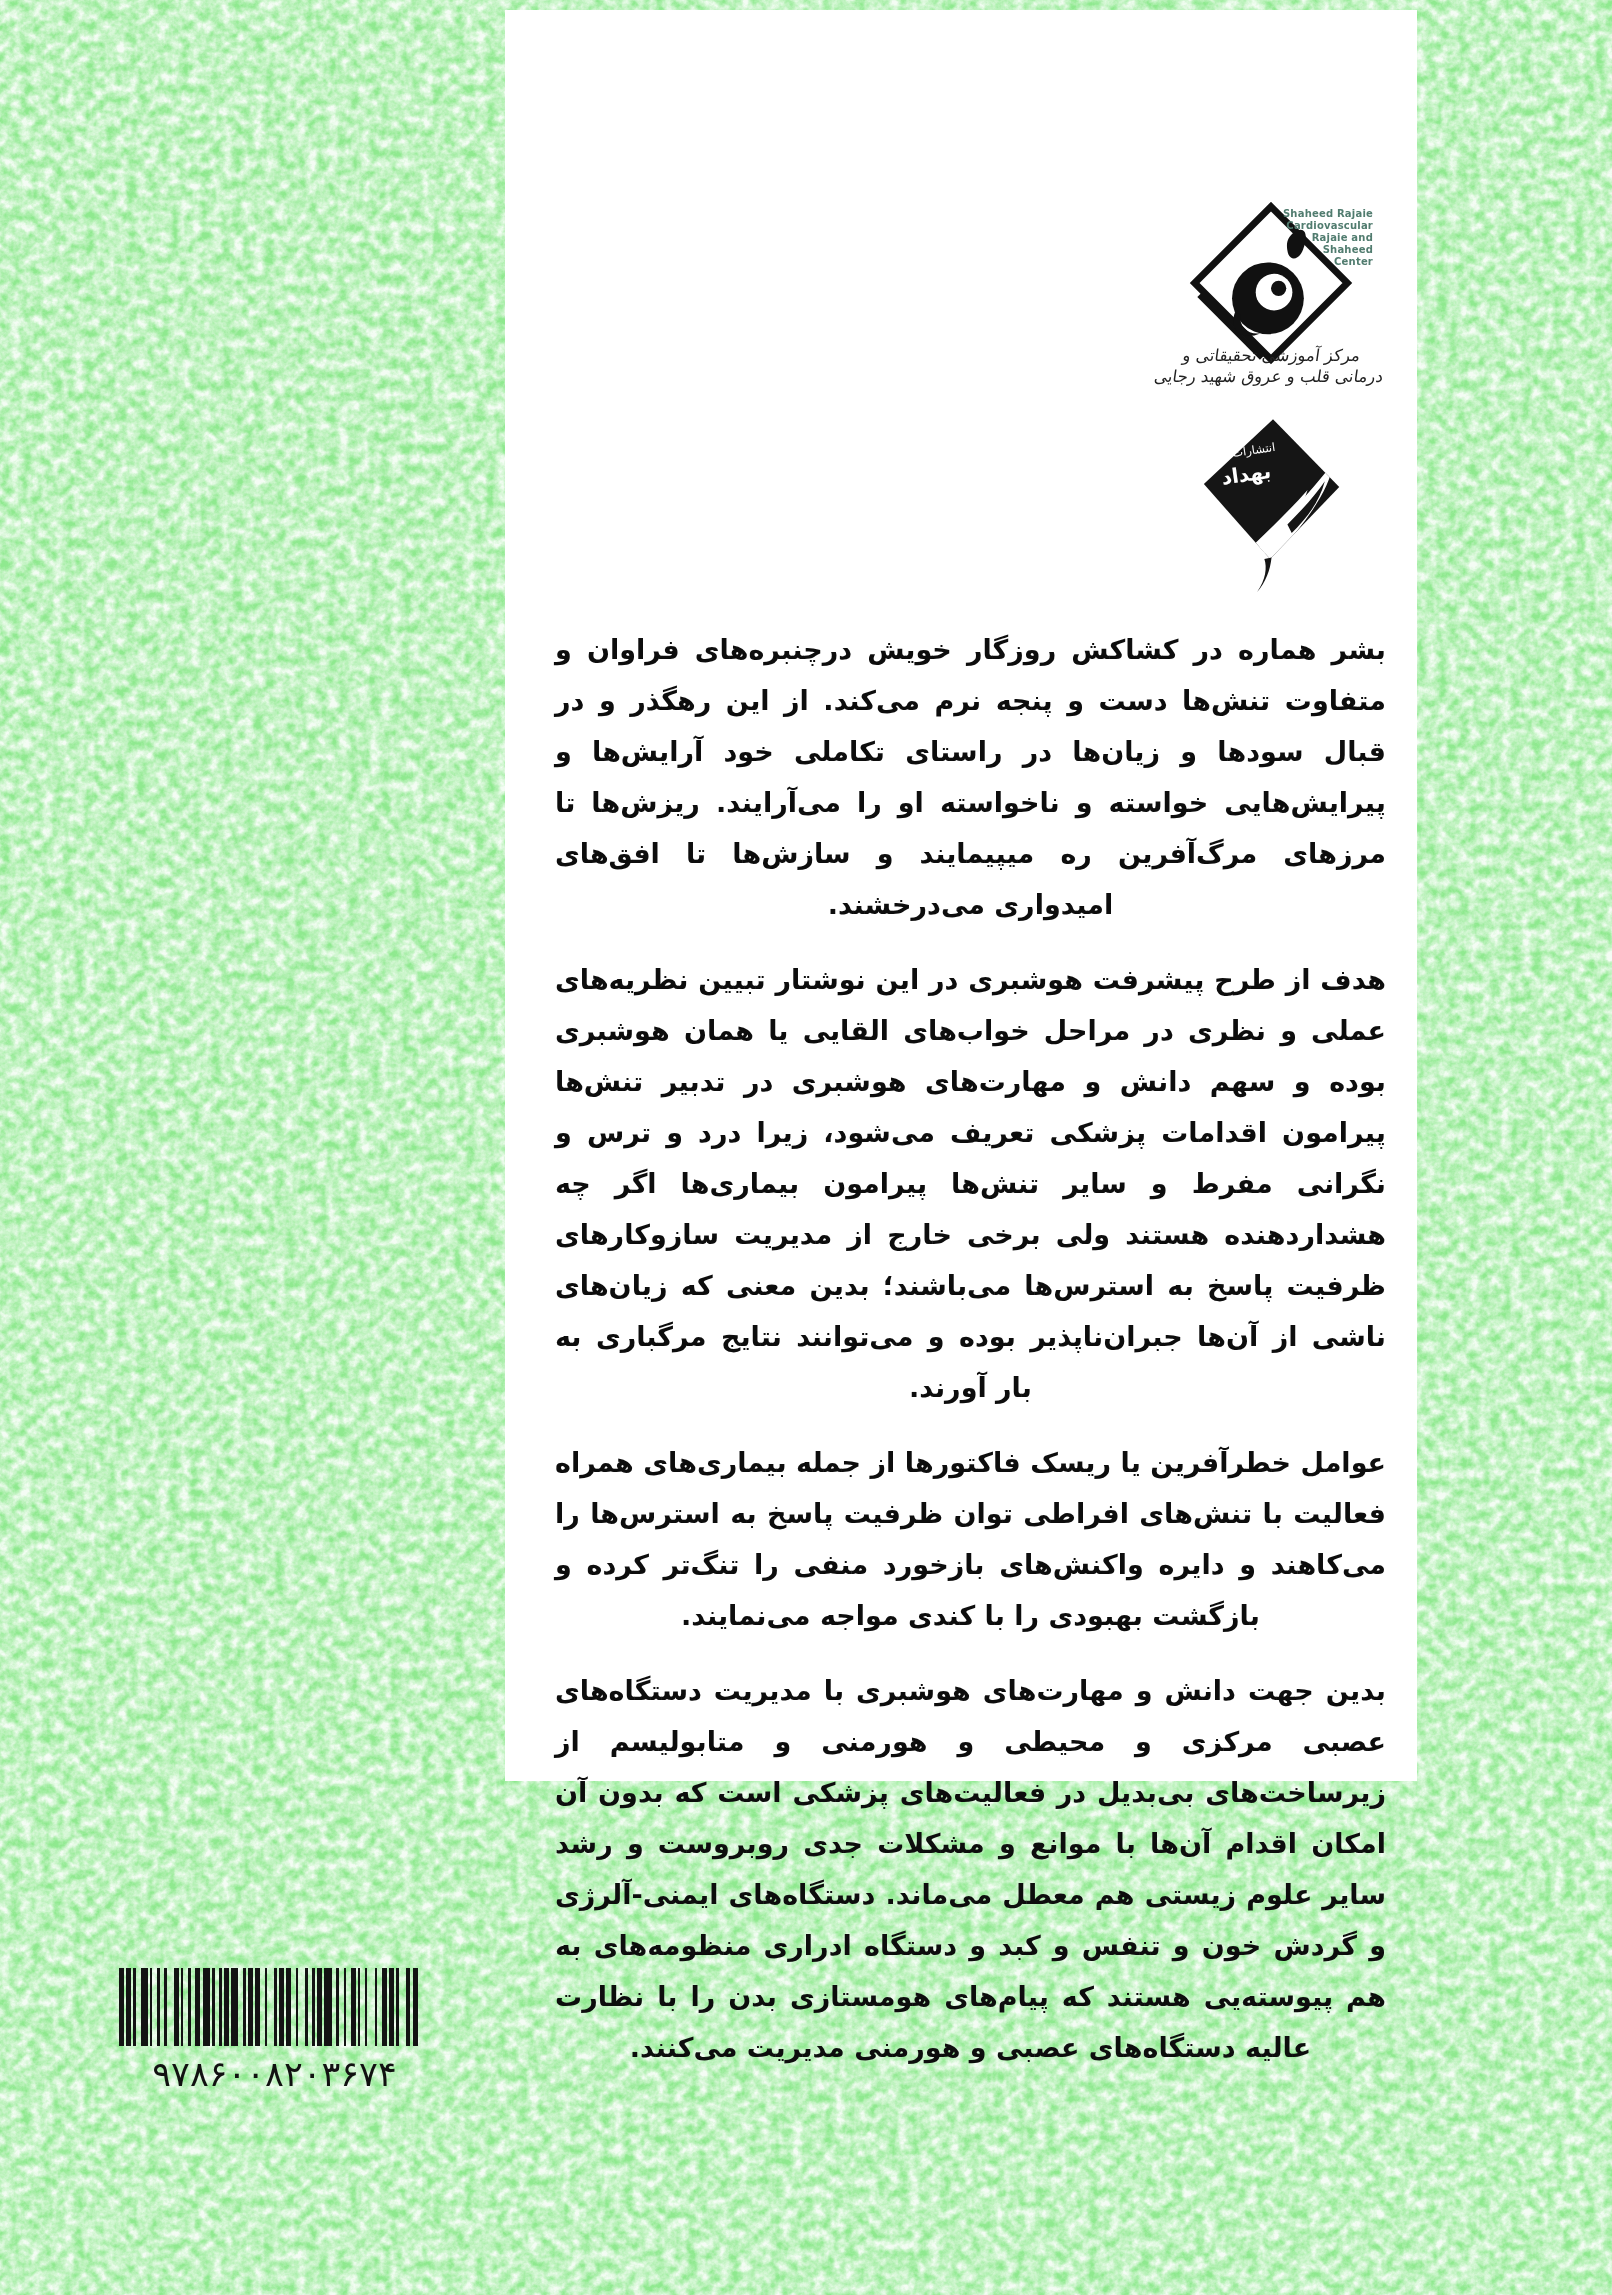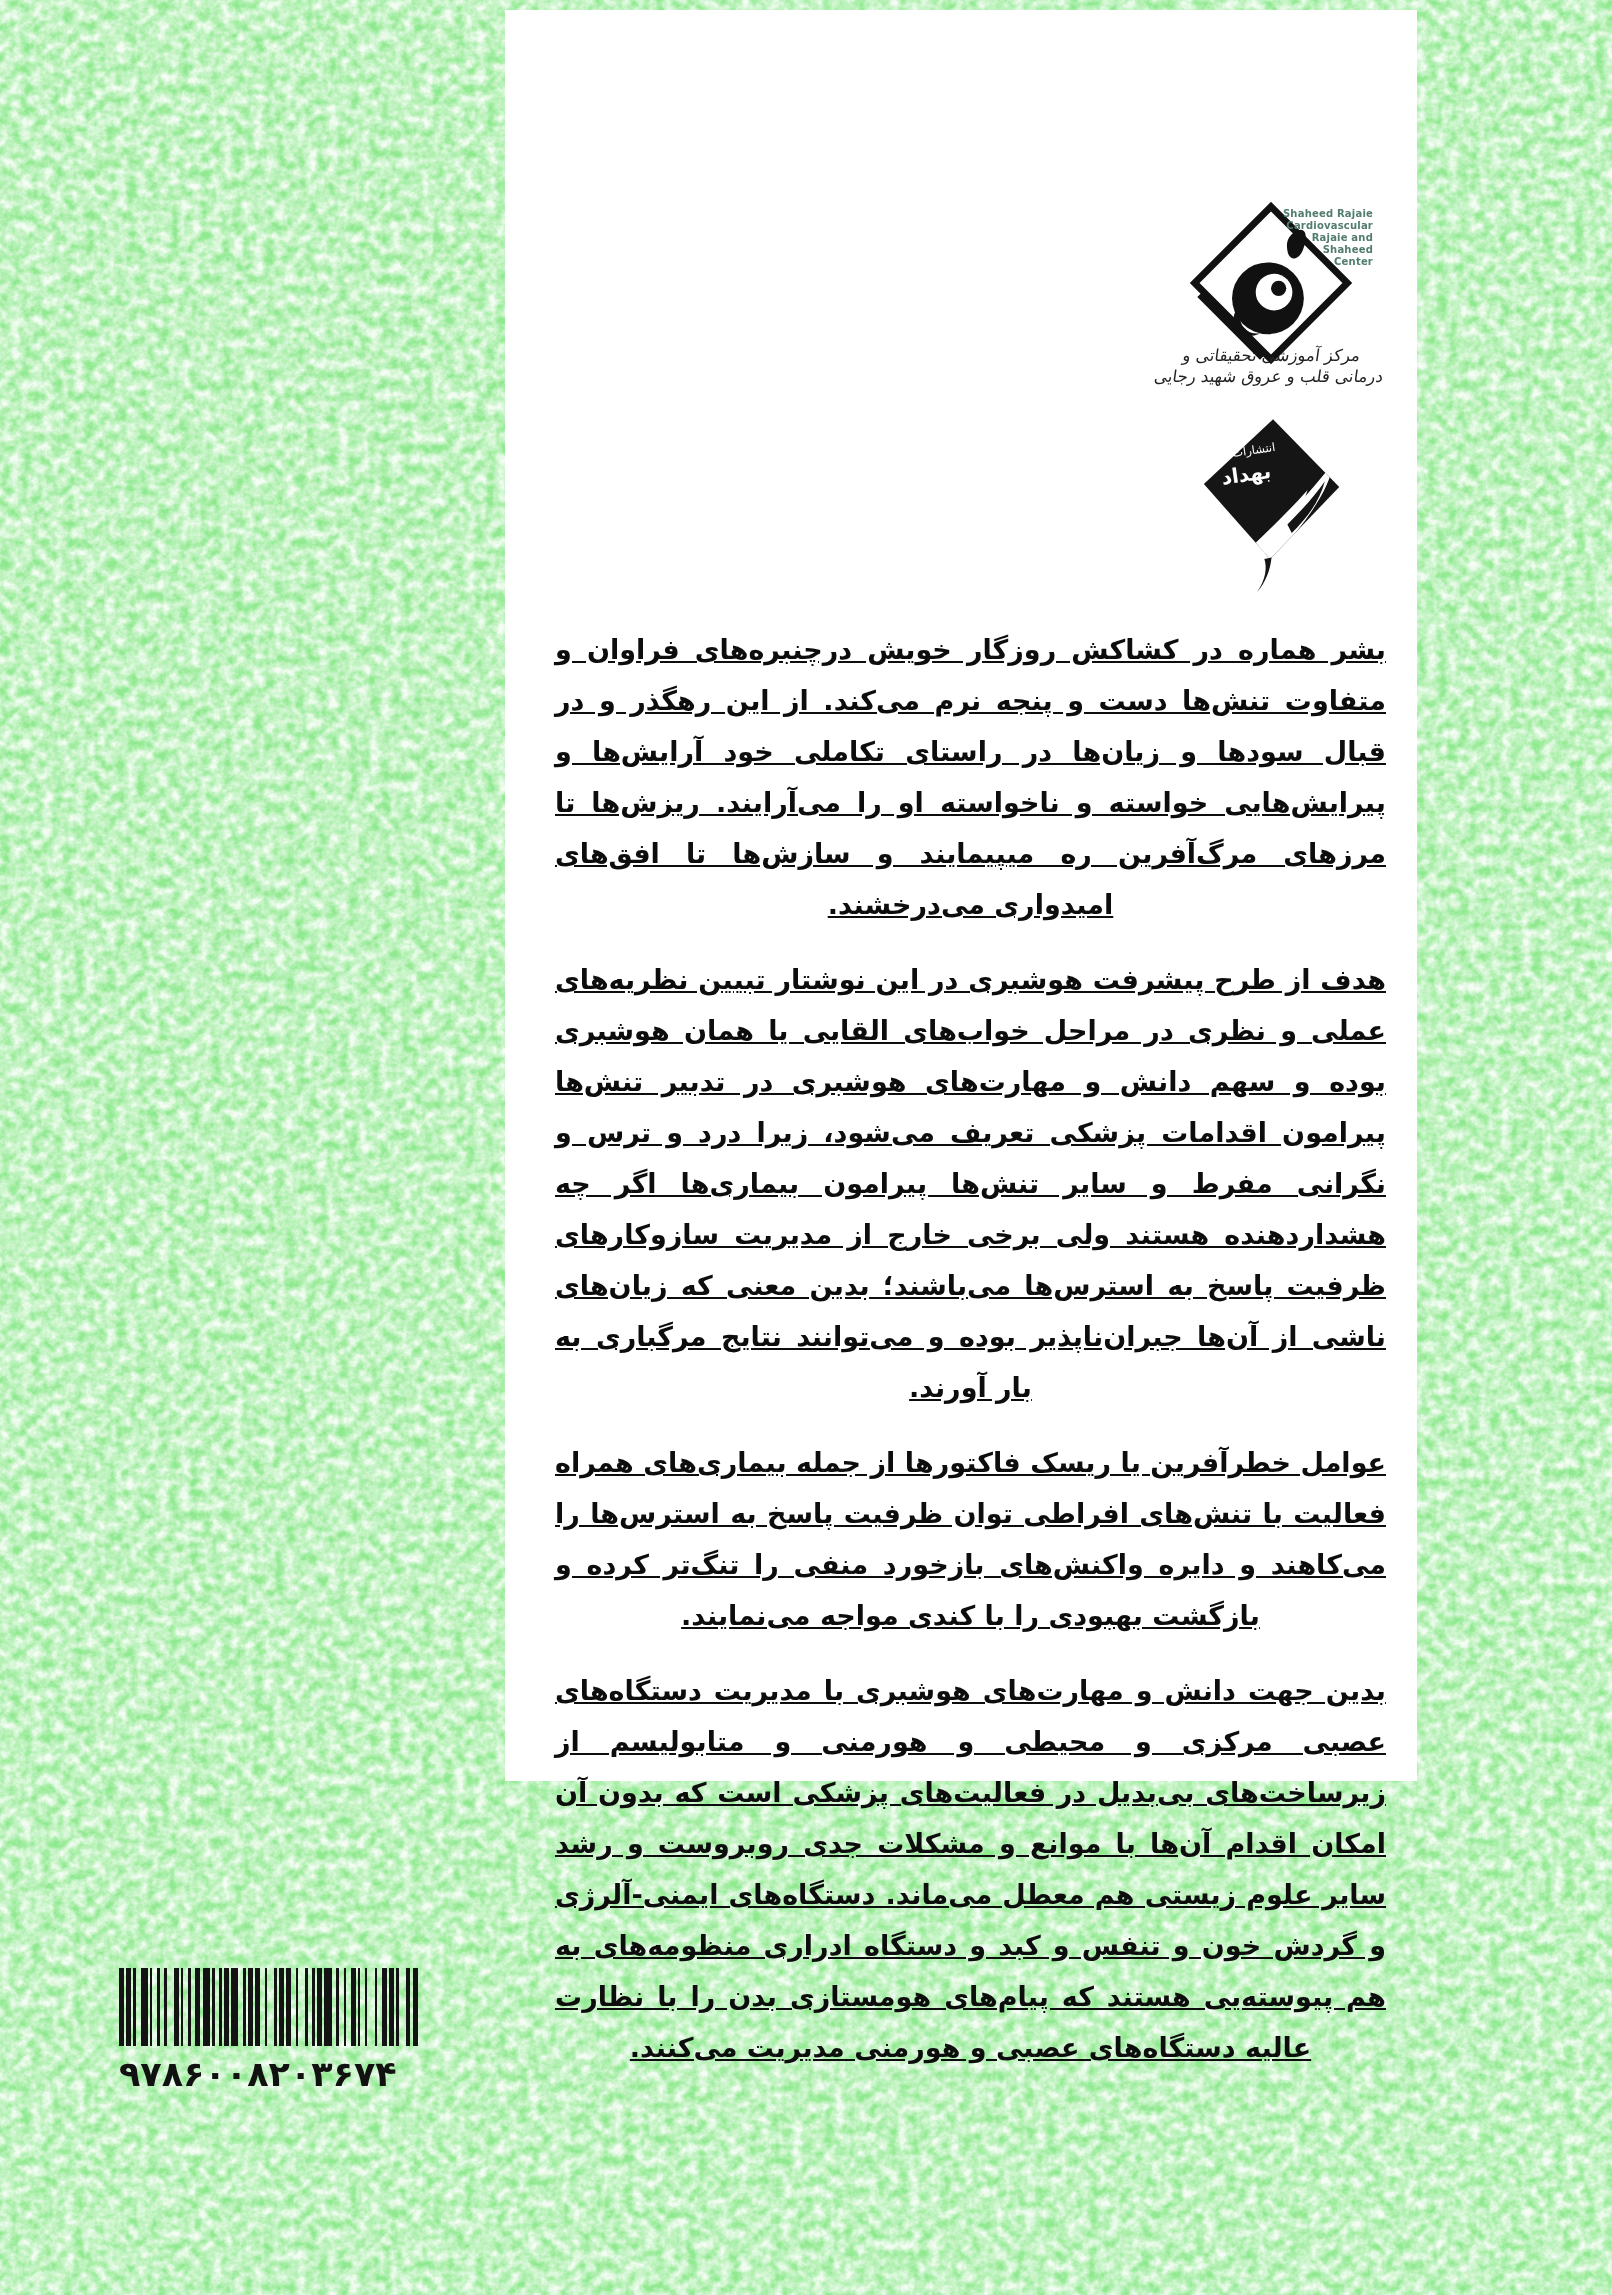--- a/index.html
+++ b/index.html
@@ -36,31 +36,31 @@
   .logo2-svg{position:absolute;left:696px;top:403px;width:144px;height:184px;}
 
   
   .blurb{
     position:absolute;left:50px;top:614px;width:831px;
     direction:rtl;
     color:#0d0d0d;
     font-size:27px;line-height:51px;font-weight:bold;
     text-align:justify;
   }
-  .blurb p{margin:0 0 24px 0;text-align:justify;text-align-last:center;text-decoration:underline;}
+  .blurb p{margin:0 0 24px 0;text-align:justify;text-align-last:center;}
   .blurb p.tight{margin-bottom:4.8px;}
 
   
   .barcode-block{position:absolute;left:119px;top:1968px;width:313px;}
   .bars{display:flex;width:311px;height:78px;overflow:hidden;}
   .bar{height:100%;background:#131313;flex:none;}
   .bar.sp{background:transparent;}
   .isbn{
-    margin-top:8px;width:311px;text-align:left;
-    font-size:35px;font-weight:bold;color:#111;
+    margin-top:8px;width:311px;text-align:center;
+    font-size:35px;font-weight:normal;color:#111;
     letter-spacing:4.8px;direction:ltr;
   }
 </style>
 </head>
 <body>
 
 <div class="cover">
 
   <svg class="bg-texture" width="1612" height="2295" viewBox="0 0 2034 2896" preserveAspectRatio="none">
     <defs>

